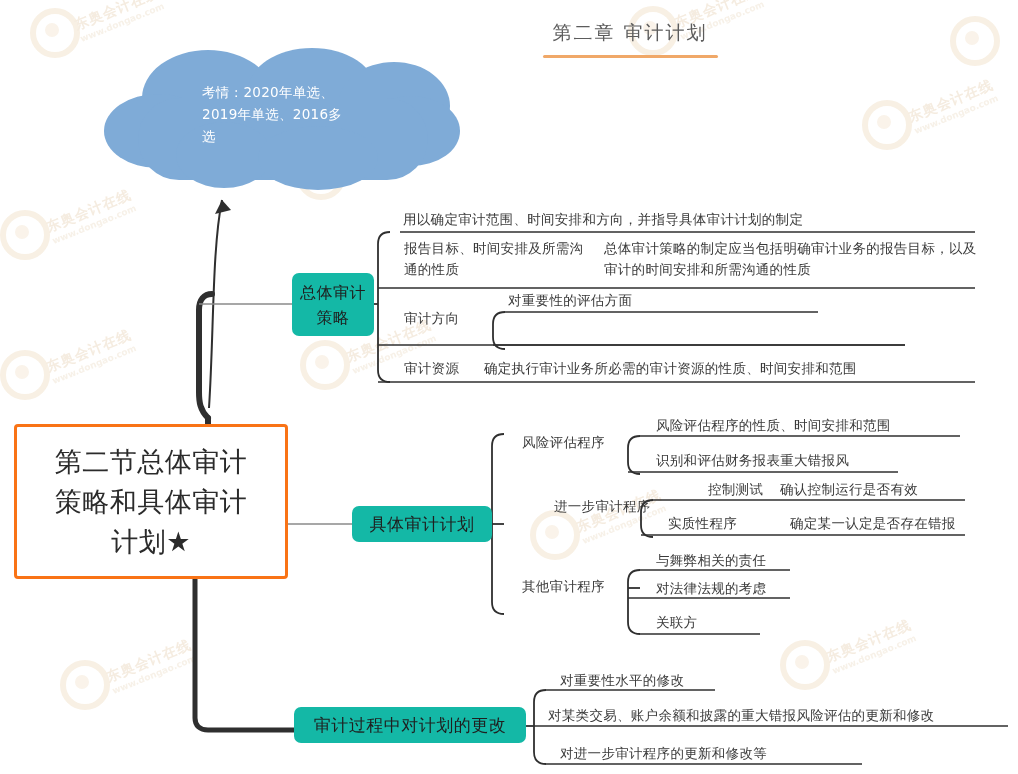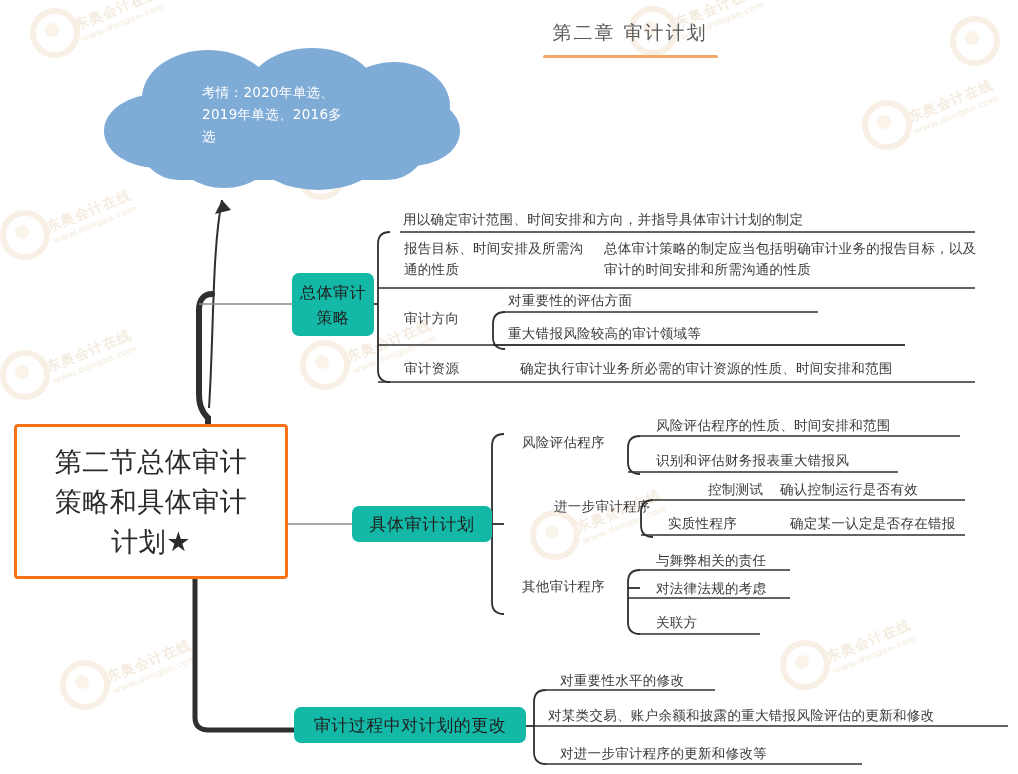--- a/index.html
+++ b/index.html
@@ -243,24 +243,23 @@
     <span>审计过程中对计划的更改</span>
   </div>
 
   <div class="row two" style="left:404px;top:238px;width:190px;">报告目标、时间安排及所需沟通的性质</div>
 
   <div class="row" style="left:403px;top:211px;">用以确定审计范围、时间安排和方向，并指导具体审计计划的制定</div>
   <div class="row two" style="left:604px;top:238px;width:375px;">总体审计策略的制定应当包括明确审计业务的报告目标，以及审计的时间安排和所需沟通的性质</div>
 
   <div class="row" style="left:404px;top:310px;">审计方向</div>
   <div class="row" style="left:508px;top:292px;">对重要性的评估方面</div>
-  <div class="row" style="left:508px;top:325px;">重大错报风险较高的审计领域等</div>
 
   <div class="row" style="left:404px;top:360px;">审计资源</div>
-  <div class="row" style="left:520px;top:360px;">确定执行审计业务所必需的审计资源的性质、时间安排和范围</div>
+  <div class="row" style="left:484px;top:360px;">确定执行审计业务所必需的审计资源的性质、时间安排和范围</div>
 
   <div class="row" style="left:522px;top:434px;">风险评估程序</div>
   <div class="row" style="left:656px;top:417px;">风险评估程序的性质、时间安排和范围</div>
   <div class="row" style="left:656px;top:452px;">识别和评估财务报表重大错报风</div>
 
   <div class="row" style="left:522px;top:498px;margin-left:32px;">进一步审计程序</div>
   <div class="row" style="left:668px;top:481px;margin-left:40px;">控制测试</div>
   <div class="row" style="left:780px;top:481px;">确认控制运行是否有效</div>
   <div class="row" style="left:668px;top:515px;">实质性程序</div>
   <div class="row" style="left:790px;top:515px;">确定某一认定是否存在错报</div>

